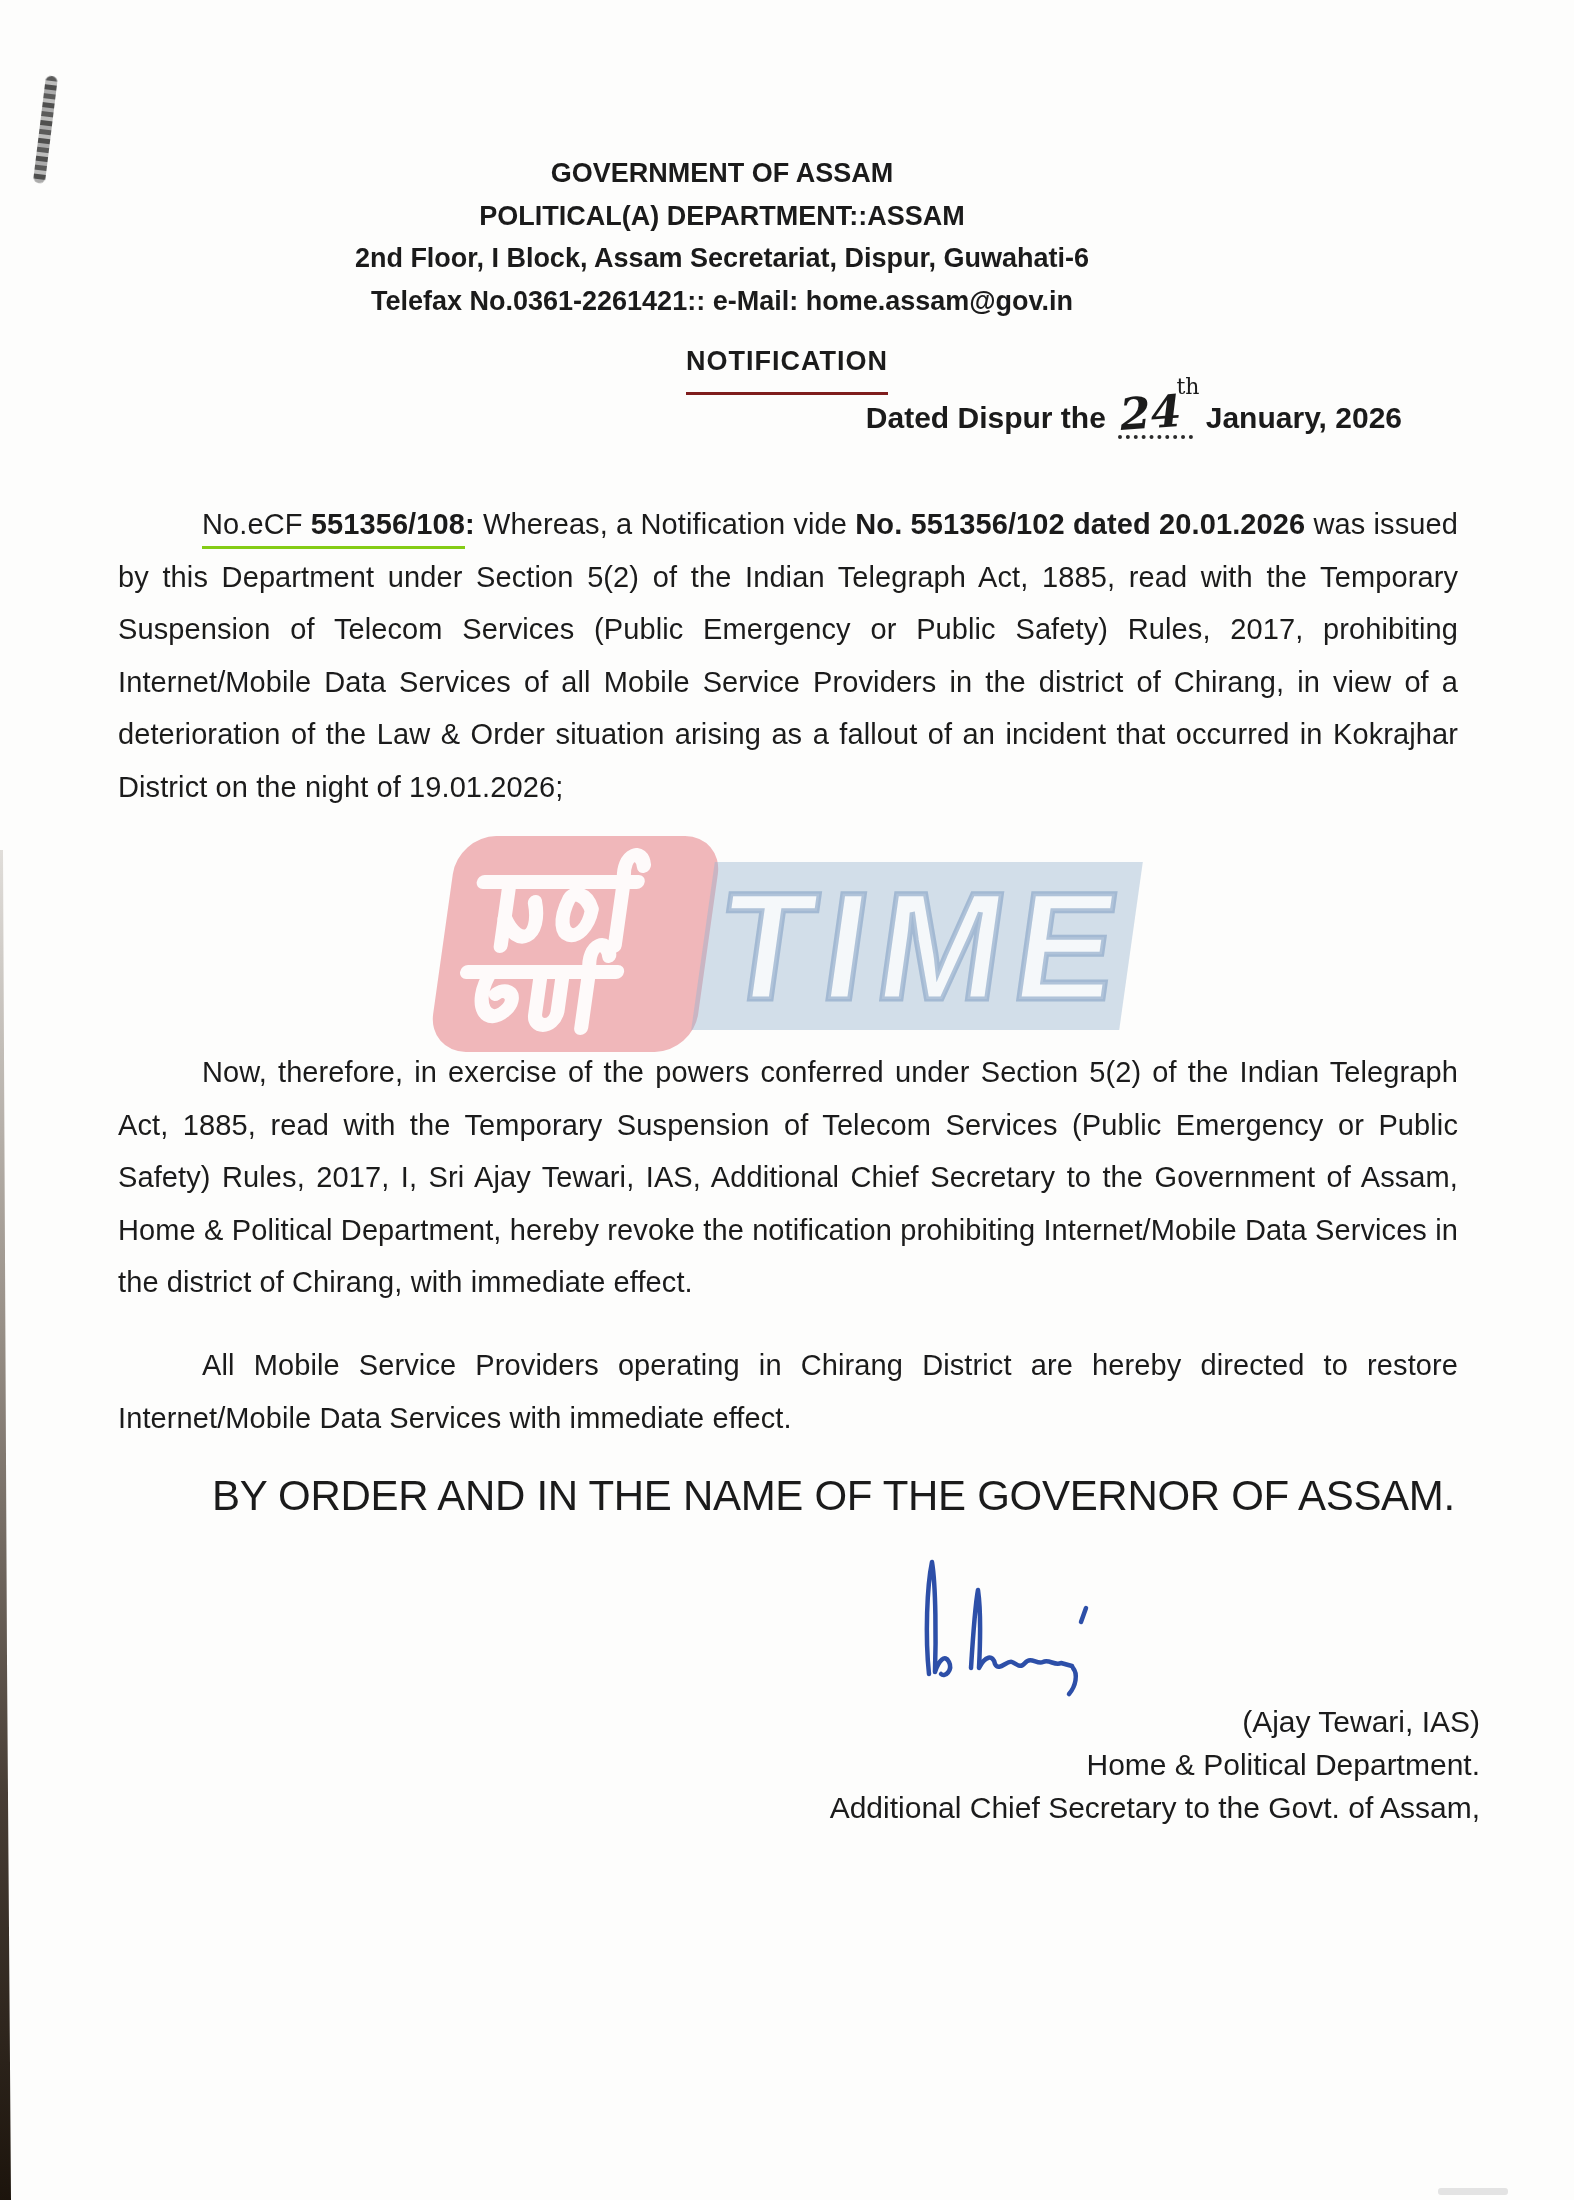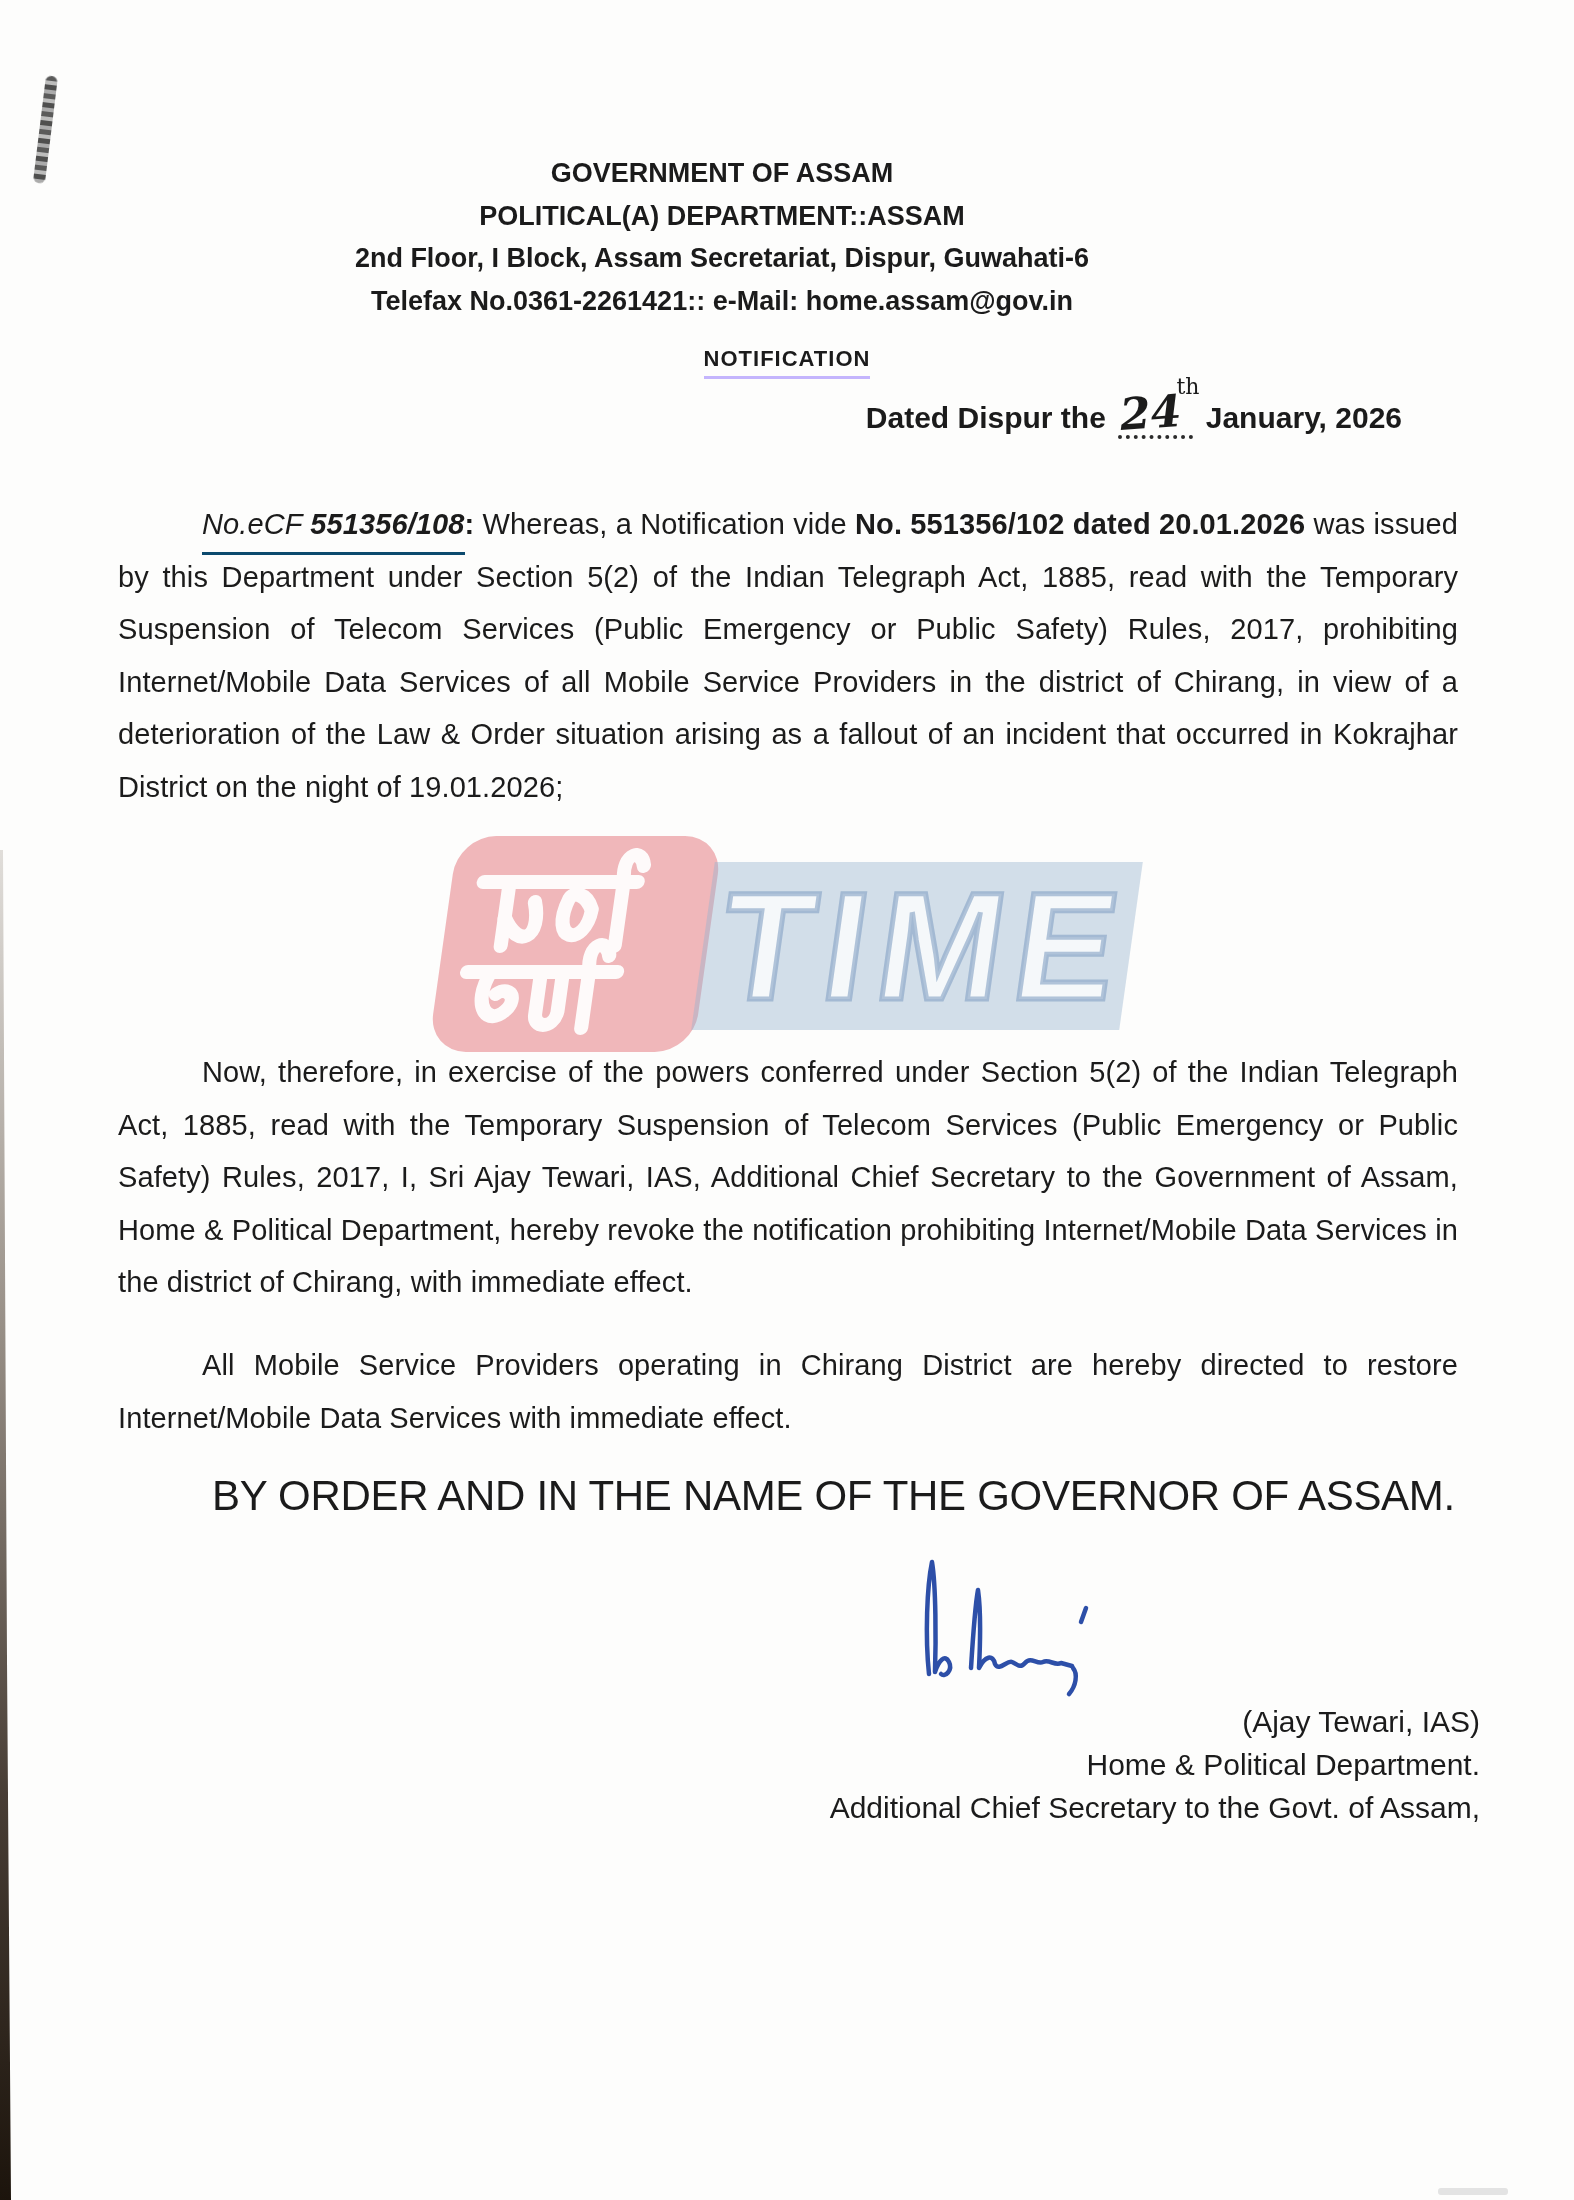--- a/index.html
+++ b/index.html
@@ -49,38 +49,38 @@
     -webkit-text-stroke:5px rgba(134,163,197,0.62);
     transform:skewX(-8deg) scaleY(1.02);
     font-family:"Liberation Sans", sans-serif;
   }
 
   
   .doc{position:absolute;z-index:2;}
   .header{left:0;top:152px;width:1444px;text-align:center;
     font-weight:bold;font-size:27px;line-height:42.5px;}
   .notif{left:0;top:346px;width:1574px;text-align:center;}
-  .notif span{display:inline-block;font-weight:bold;font-size:22px;
-    letter-spacing:1px;border-bottom:3px solid #c4b5fd;padding-bottom:4px;}
+  .notif span{display:inline-block;font-weight:bold;font-size:27px;
+    letter-spacing:1px;border-bottom:3px solid #7f1d1d;padding-bottom:15px;}
   .dateline{top:398px;right:172px;font-weight:bold;font-size:30px;}
   .day-wrap{display:inline-block;border-bottom:4px dotted #2b2b2b;
     padding:0 12px 0 2px;margin:0 4px;position:relative;}
   .day{font-family:"DejaVu Serif", serif;font-style:italic;font-size:44px;
     display:inline-block;transform:rotate(-4deg);line-height:30px;}
   .ord{position:absolute;top:-24px;right:-6px;font-size:22px;
     font-family:"DejaVu Serif", serif;font-weight:normal;}
 
   .para{
     left:118px;width:1340px;
     font-size:29px;line-height:52.5px;
     text-align:justify;text-indent:84px;
     letter-spacing:0.1px;
   }
   .p1{top:498px;} .p2{top:860px;} .p3{top:1046px;} .p4{top:1339px;}
-  .u-wrap{border-bottom:3px solid #0c4a6e;padding-bottom:12px;font-style:italic;}
+  .u-wrap{border-bottom:3px solid #84cc16;padding-bottom:6px;}
   .b{font-weight:bold;}
   .order-line{left:212px;top:1472px;font-size:42px;letter-spacing:-0.3px;}
 
   .signature-svg{position:absolute;left:915px;top:1556px;z-index:2;}
   .sig-block{left:540px;top:1700px;width:940px;text-align:right;
     font-size:30px;line-height:43px;}
 
   [data-interactable]{cursor:default;}
 </style>
 </head>

